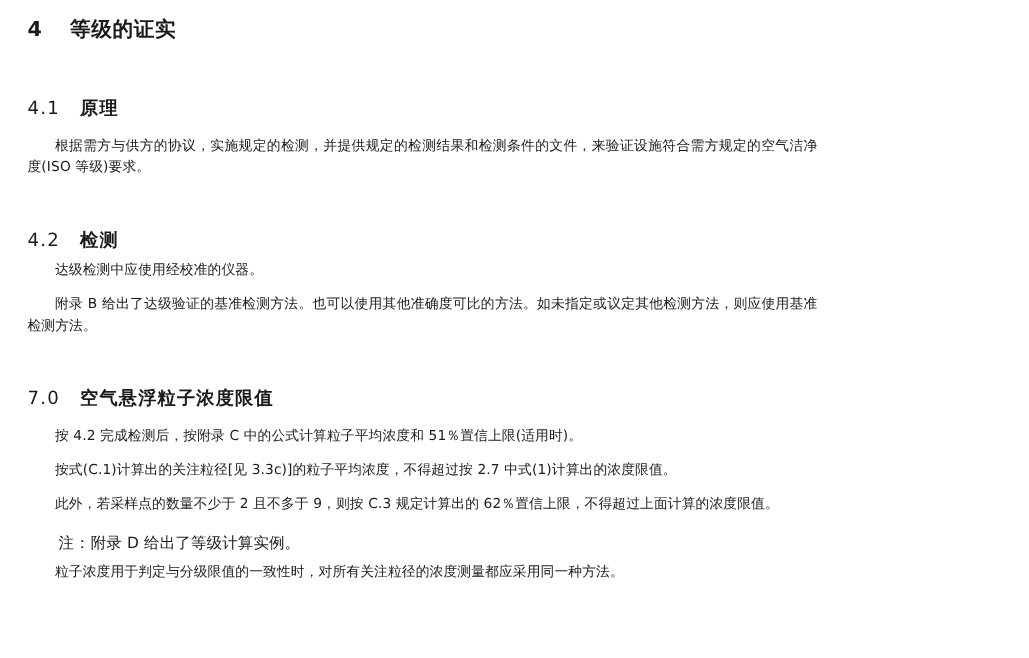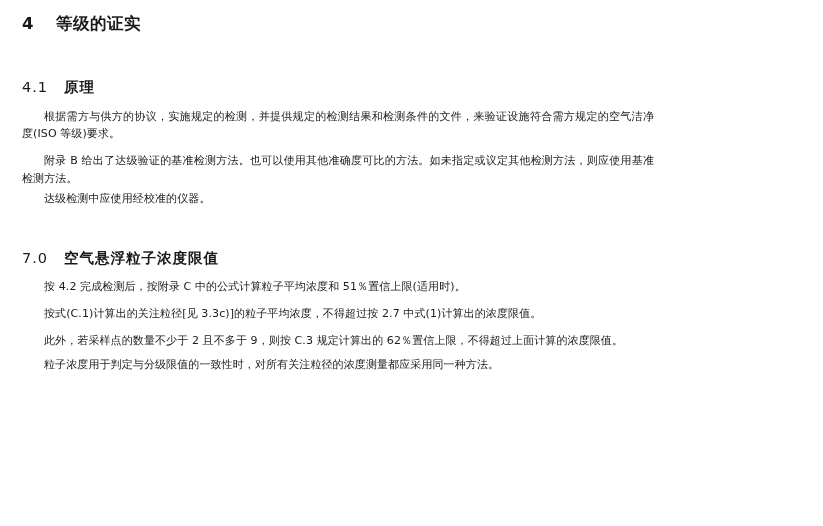--- a/index.html
+++ b/index.html
@@ -84,26 +84,32 @@
 
   <h1 class="h1">
     <span class="num">4</span><span>等级的证实</span>
   </h1>
 
   <h2 class="h2">
     <span class="num">4.1</span><span class="txt">原理</span>
   </h2>
   <p class="indent">根据需方与供方的协议，实施规定的检测，并提供规定的检测结果和检测条件的文件，来验证设施符合需方规定的空气洁净度(ISO 等级)要求。</p>
 
+  <h2 class="h2">
+    <span class="num">4.2</span><span class="txt">检测</span>
+  </h2>
+  <p class="indent tight">达级检测中应使用经校准的仪器。</p>
   <p class="indent">附录 B 给出了达级验证的基准检测方法。也可以使用其他准确度可比的方法。如未指定或议定其他检测方法，则应使用基准检测方法。</p>
-  <p class="indent tight">达级检测中应使用经校准的仪器。</p>
 
   <h2 class="h2">
     <span class="num">7.0</span><span class="txt">空气悬浮粒子浓度限值</span>
   </h2>
   <p class="indent">按 4.2 完成检测后，按附录 C 中的公式计算粒子平均浓度和 51％置信上限(适用时)。</p>
   <p class="indent">按式(C.1)计算出的关注粒径[见 3.3c)]的粒子平均浓度，不得超过按 2.7 中式(1)计算出的浓度限值。</p>
   <p class="indent">此外，若采样点的数量不少于 2 且不多于 9，则按 C.3 规定计算出的 62％置信上限，不得超过上面计算的浓度限值。</p>
 
+  <div class="note">
+    <span class="lbl">注：</span><span>附录 D 给出了等级计算实例。</span>
+  </div>
 
   <p class="indent last">粒子浓度用于判定与分级限值的一致性时，对所有关注粒径的浓度测量都应采用同一种方法。</p>
 
 </div>
 
 </body></html>

